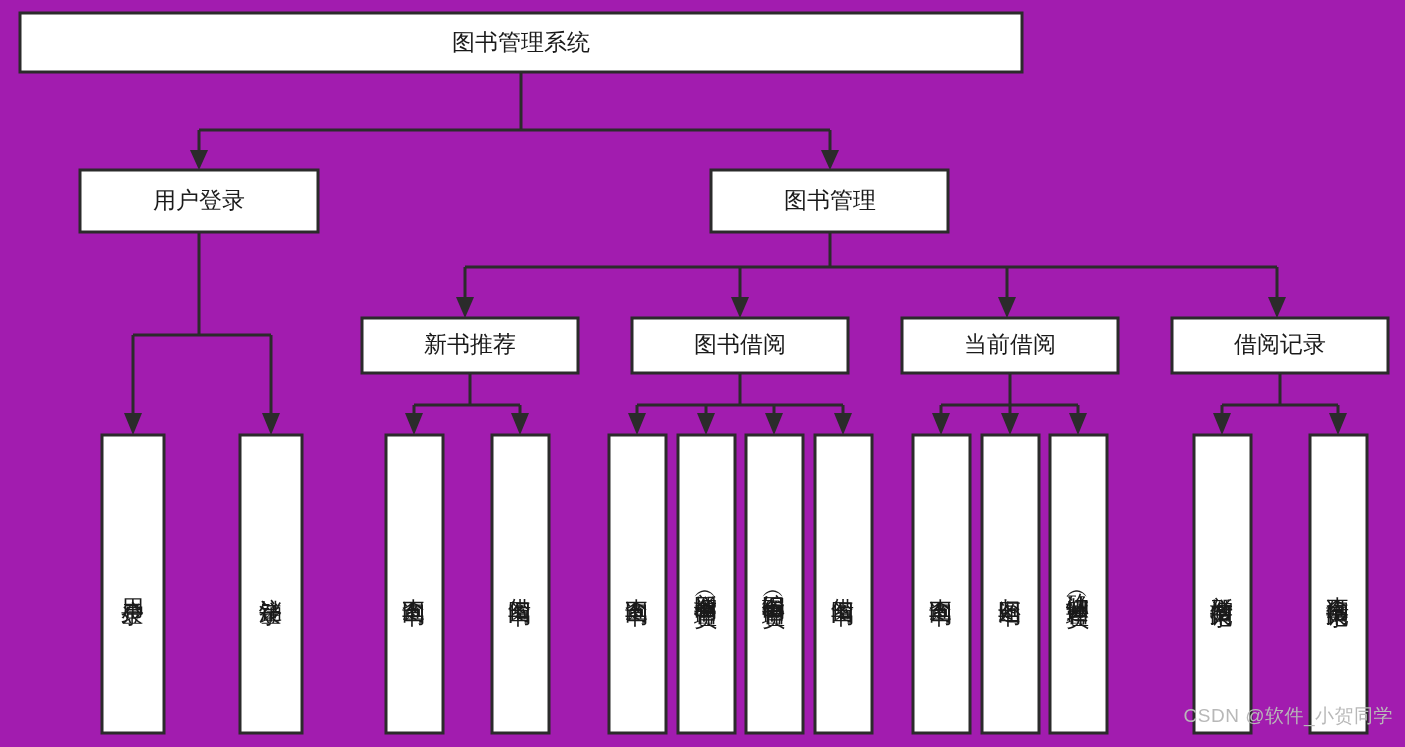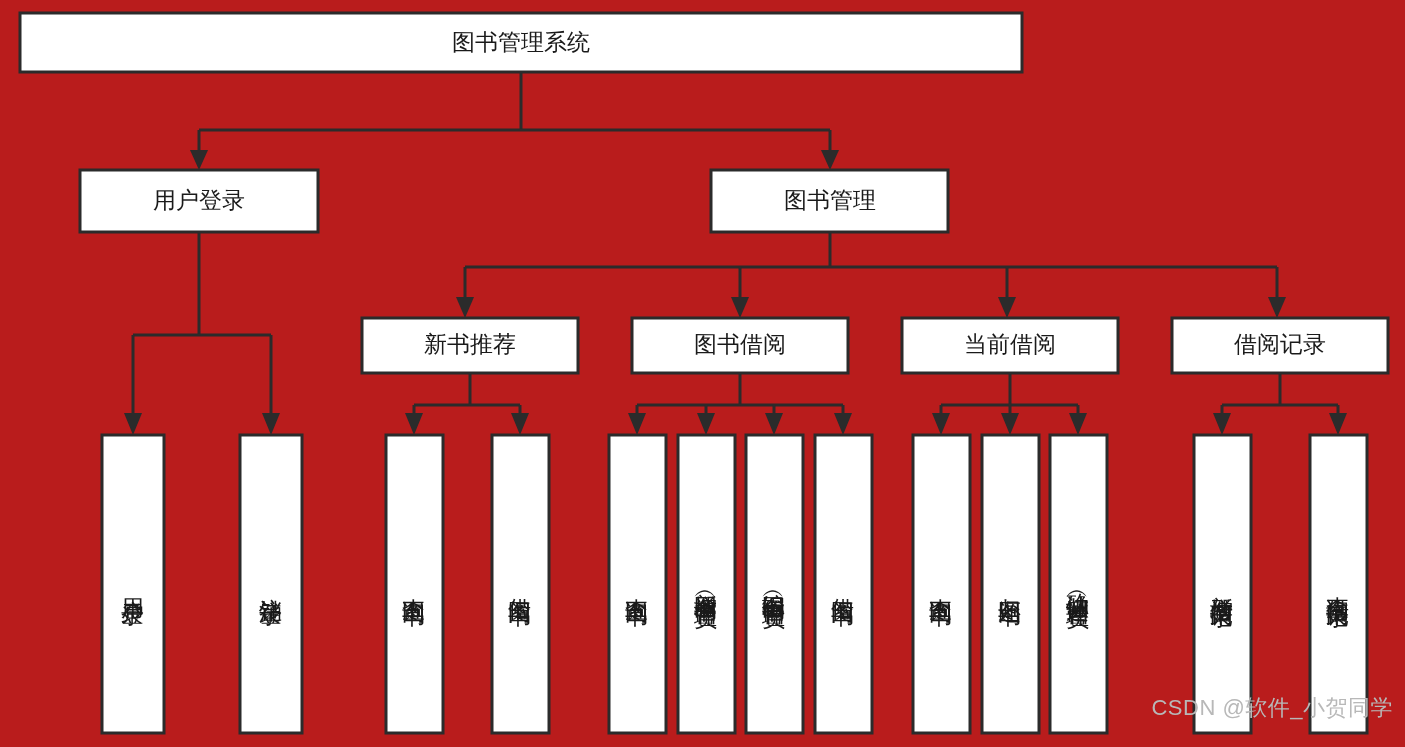--- a/index.html
+++ b/index.html
@@ -7,21 +7,21 @@
     padding: 0;
     background: #ffffff;
   }
   body {
     font-family: "Liberation Sans", "DejaVu Sans", sans-serif;
   }
   #stage {
     position: relative;
     width: 1405px;
     height: 747px;
-    background: #b91c1c;
+    background: #a21caf;
     overflow: hidden;
   }
   svg#diagram {
     position: absolute;
     left: 0;
     top: 0;
     width: 1405px;
     height: 747px;
     display: block;
   }
@@ -53,23 +53,23 @@
     font-family: "Liberation Sans", "DejaVu Sans", sans-serif;
     font-size: 23px;
     writing-mode: vertical-rl;
     text-orientation: upright;
     text-anchor: middle;
     letter-spacing: 2px;
   }
   .watermark {
     position: absolute;
     right: 12px;
-    bottom: 24px;
-    font-family: "Liberation Sans", "DejaVu Sans", sans-serif;
-    font-size: 22px;
+    bottom: 18px;
+    font-family: "Liberation Sans", "DejaVu Sans", sans-serif;
+    font-size: 19px;
     color: #b8b8b8;
     letter-spacing: 0.5px;
     user-select: none;
     pointer-events: none;
   }
 </style>
 </head>
 <body>
 
 <div id="stage">

